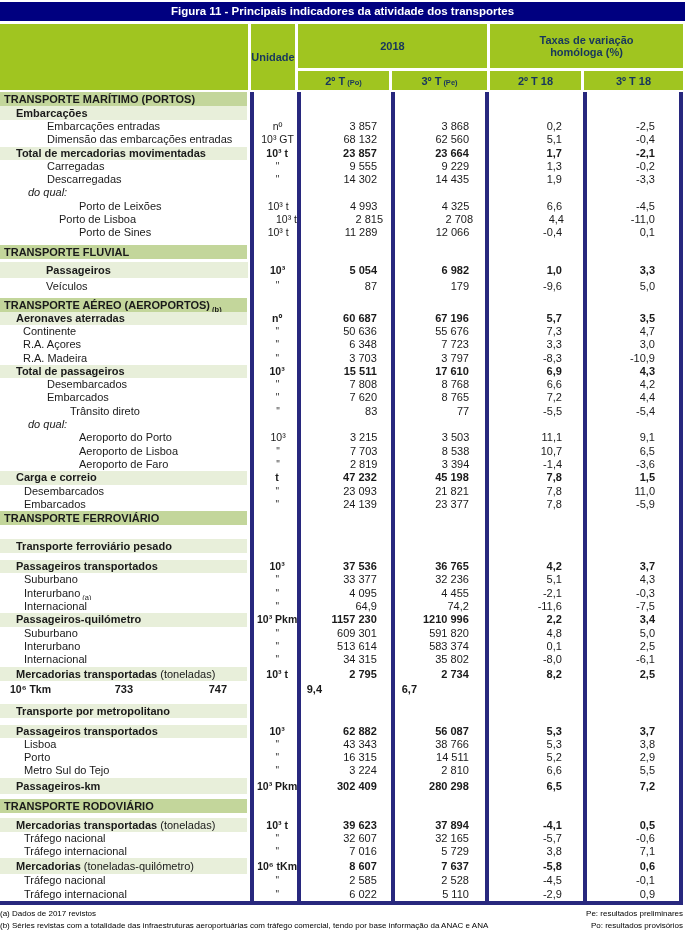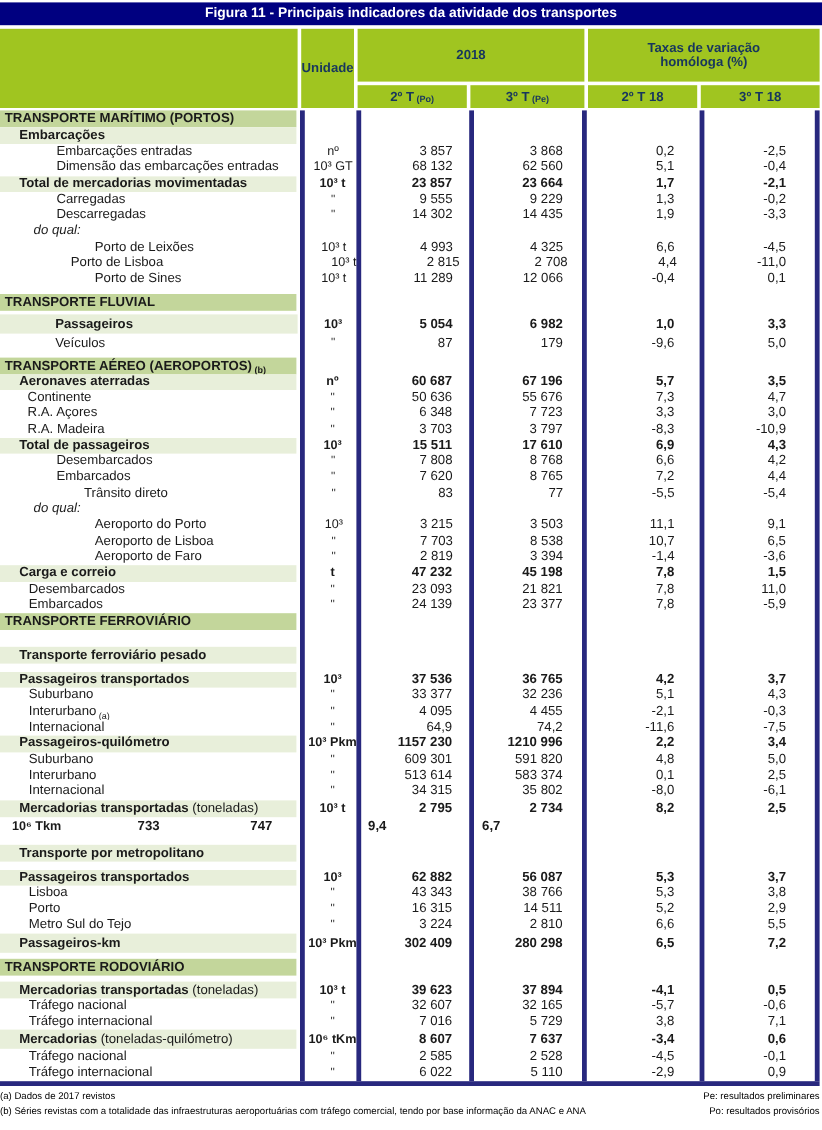--- a/index.html
+++ b/index.html
@@ -503,21 +503,21 @@
         <div class="c cq">7 016</div>
         <div class="c cq3">5 729</div>
         <div class="c cv2">3,8</div>
         <div class="c cv3">7,1</div>
       </div>
       <div class="r row" style="height: 16px; line-height: 16px;">
         <div class="c cl shbg bold" style="padding-left: 16px;"><span>Mercadorias</span><span class="nrm"> (toneladas-quilómetro)</span></div>
         <div class="c cu bold">10⁶ tKm</div>
         <div class="c cq bold">8 607</div>
         <div class="c cq3 bold">7 637</div>
-        <div class="c cv2 bold">-3,4</div>
+        <div class="c cv2 bold">-5,8</div>
         <div class="c cv3 bold">0,6</div>
       </div>
       <div class="r row">
         <div class="c cl" style="padding-left: 24px;"><span>Tráfego nacional</span></div>
         <div class="c cu ditto">"</div>
         <div class="c cq">2 585</div>
         <div class="c cq3">2 528</div>
         <div class="c cv2">-4,5</div>
         <div class="c cv3">-0,1</div>
       </div>

